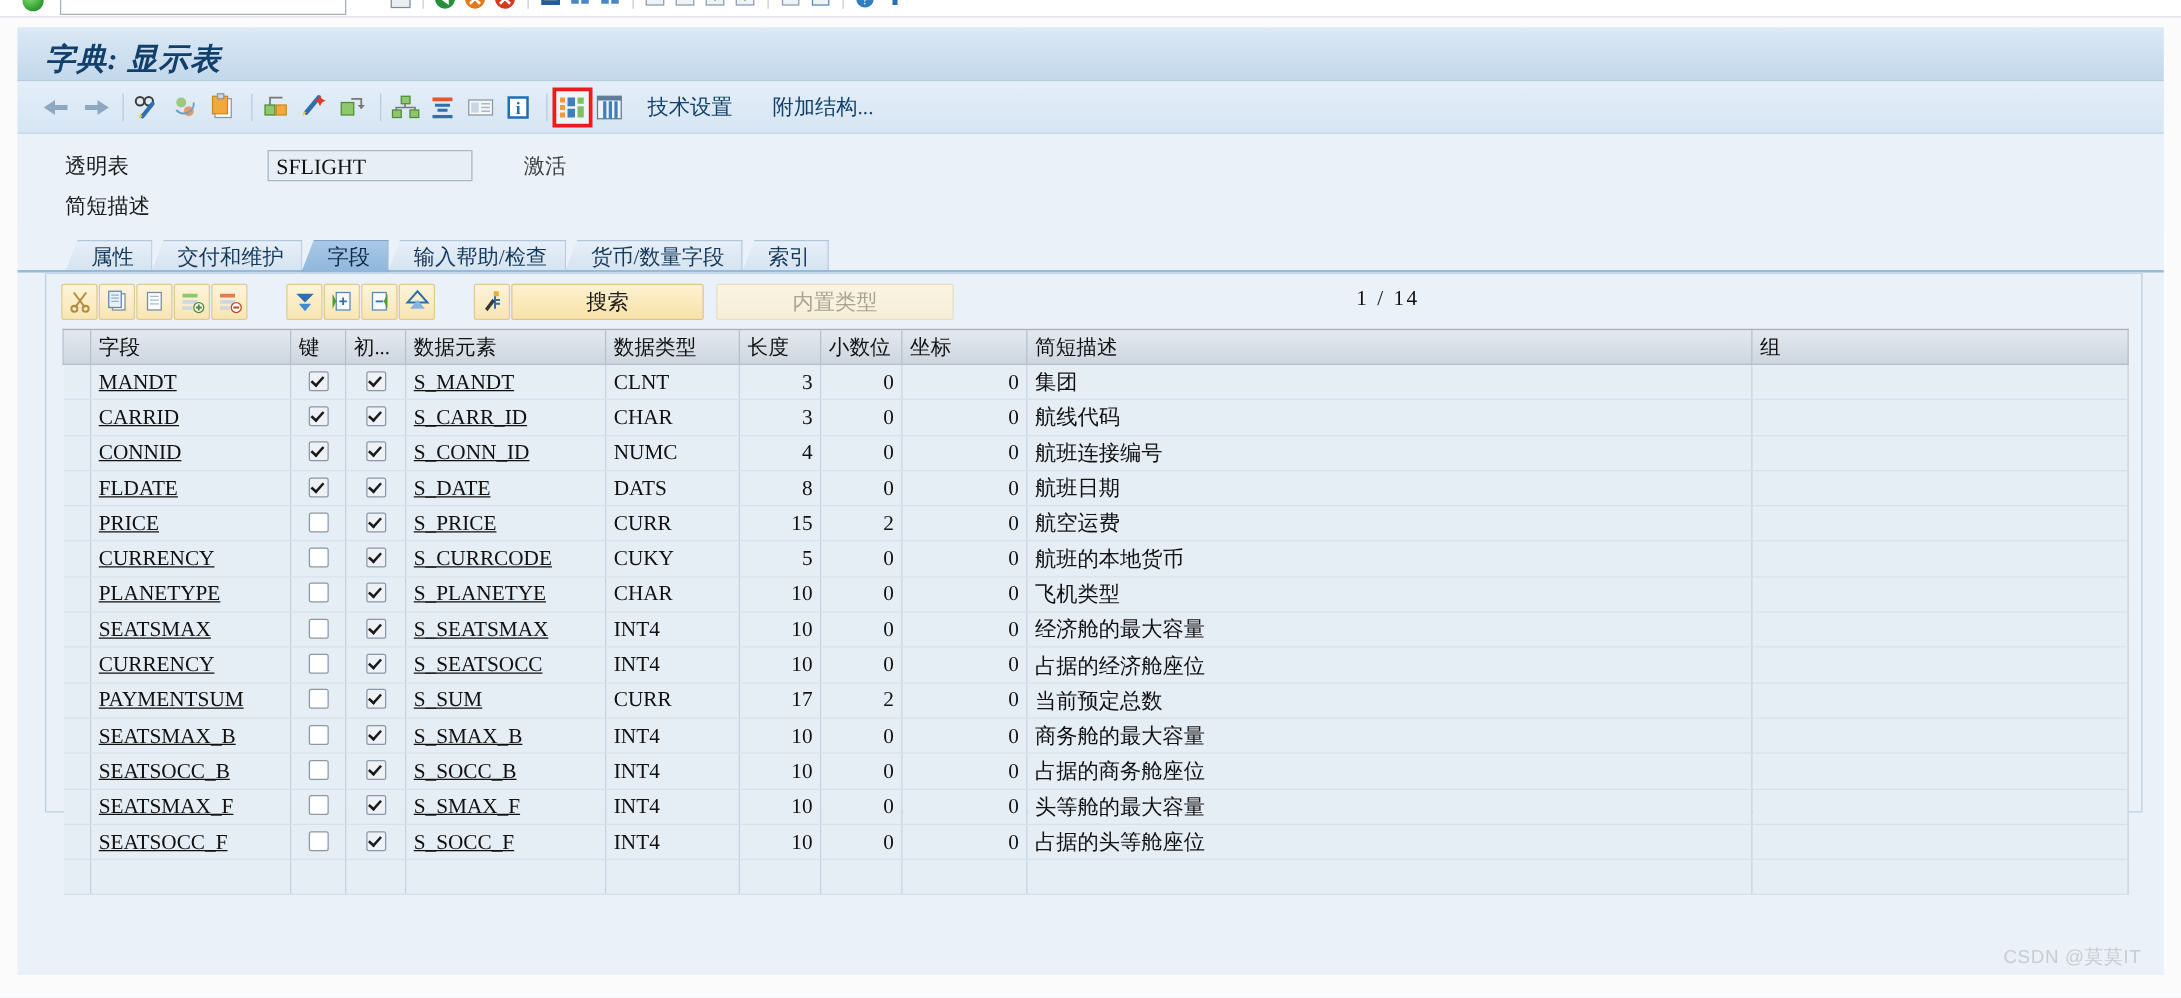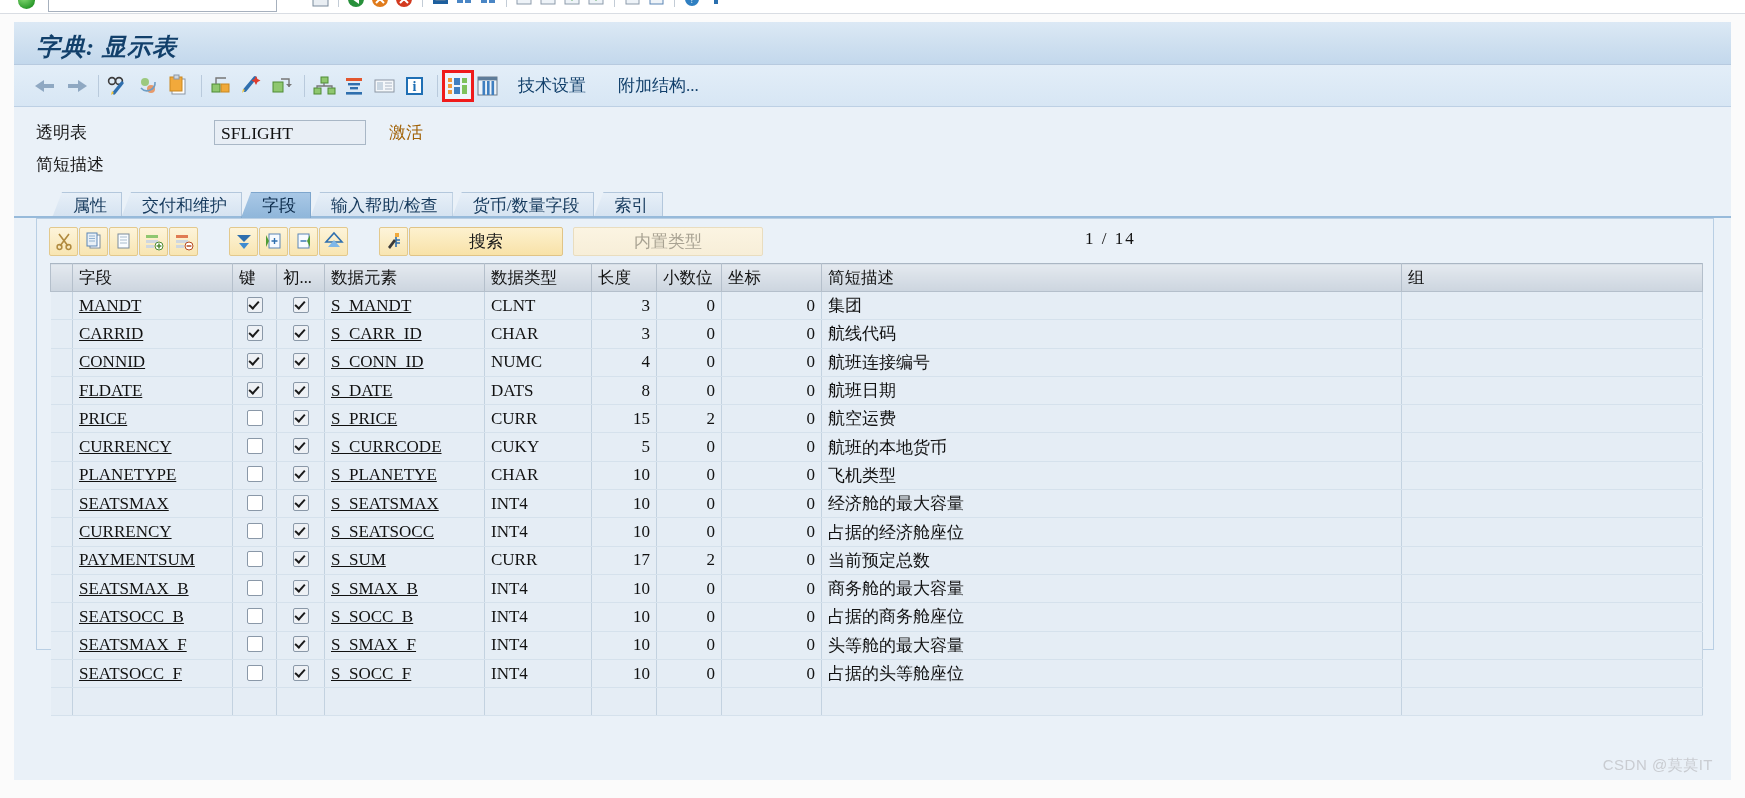--- a/index.html
+++ b/index.html
@@ -65,28 +65,28 @@
     border-top:6px solid transparent;border-bottom:6px solid transparent;
   }
   .arrow-l:before{left:0;border-right:9px solid #8fa8c2;}
   .arrow-r:before{right:0;border-left:9px solid #8fa8c2;}
   .arrow-l:after,.arrow-r:after{content:"";position:absolute;top:6px;height:4px;background:#8fa8c2;width:11px;}
   .arrow-l:after{left:8px;} .arrow-r:after{right:8px;}
 
   
   .form{position:absolute;left:0;top:86px;width:100%;height:76px;background:#eaf1f8;}
   .frow{position:absolute;left:0;height:28px;display:flex;align-items:center;}
-  .flabel{width:200px;padding-left:22px;box-sizing:border-box;font-size:17px;color:#1a1a1a;}
+  .flabel{width:200px;padding-left:38px;box-sizing:border-box;font-size:17px;color:#1a1a1a;}
   .finput{
     height:25px;border:1px solid #a9b7c6;background:#e8eef5;
     font-family:"Liberation Serif",serif;font-size:17.5px;color:#111;
     padding:0 6px;box-sizing:border-box;line-height:25px;
   }
   .finput.wide{width:597px;background:#eef2f7;}
-  .fstatus{margin-left:23px;font-size:17px;color:#a16207;}
+  .fstatus{margin-left:41px;font-size:17px;color:#404040;}
 
   
   .tabstrip{position:absolute;left:0;top:168px;width:100%;height:28px;}
   .tabs{position:absolute;left:38px;bottom:0;display:flex;align-items:flex-end;justify-content:flex-end;}
   .tab{
     height:25px;line-height:25px;padding:0 14px;font-size:17px;color:#15395c;
     background:linear-gradient(to bottom,#e7eff8,#d4e2f0);
     border:1px solid #b3c7dc;border-bottom:none;
     border-radius:0;margin-right:-1px;position:relative;
     clip-path:polygon(10px 0,100% 0,100% 100%,0 100%);
@@ -377,21 +377,21 @@
         </svg>
       </div>
 
       <div class="tb-text">技术设置</div>
       <div class="tb-text">附加结构...</div>
     </div>
 
     <div class="form">
       <div class="frow" style="top:10px;">
         <div class="flabel">透明表</div>
-        <div class="finput" style="width:152px;">SFLIGHT</div>
+        <div class="finput" style="width:164px;">SFLIGHT</div>
         <div class="fstatus">激活</div>
       </div>
       <div class="frow" style="top:42px;">
         <div class="flabel">简短描述</div>
       </div>
     </div>
 
     <div class="tabstrip">
       <div class="tabs">
         <div class="tab">属性</div>

